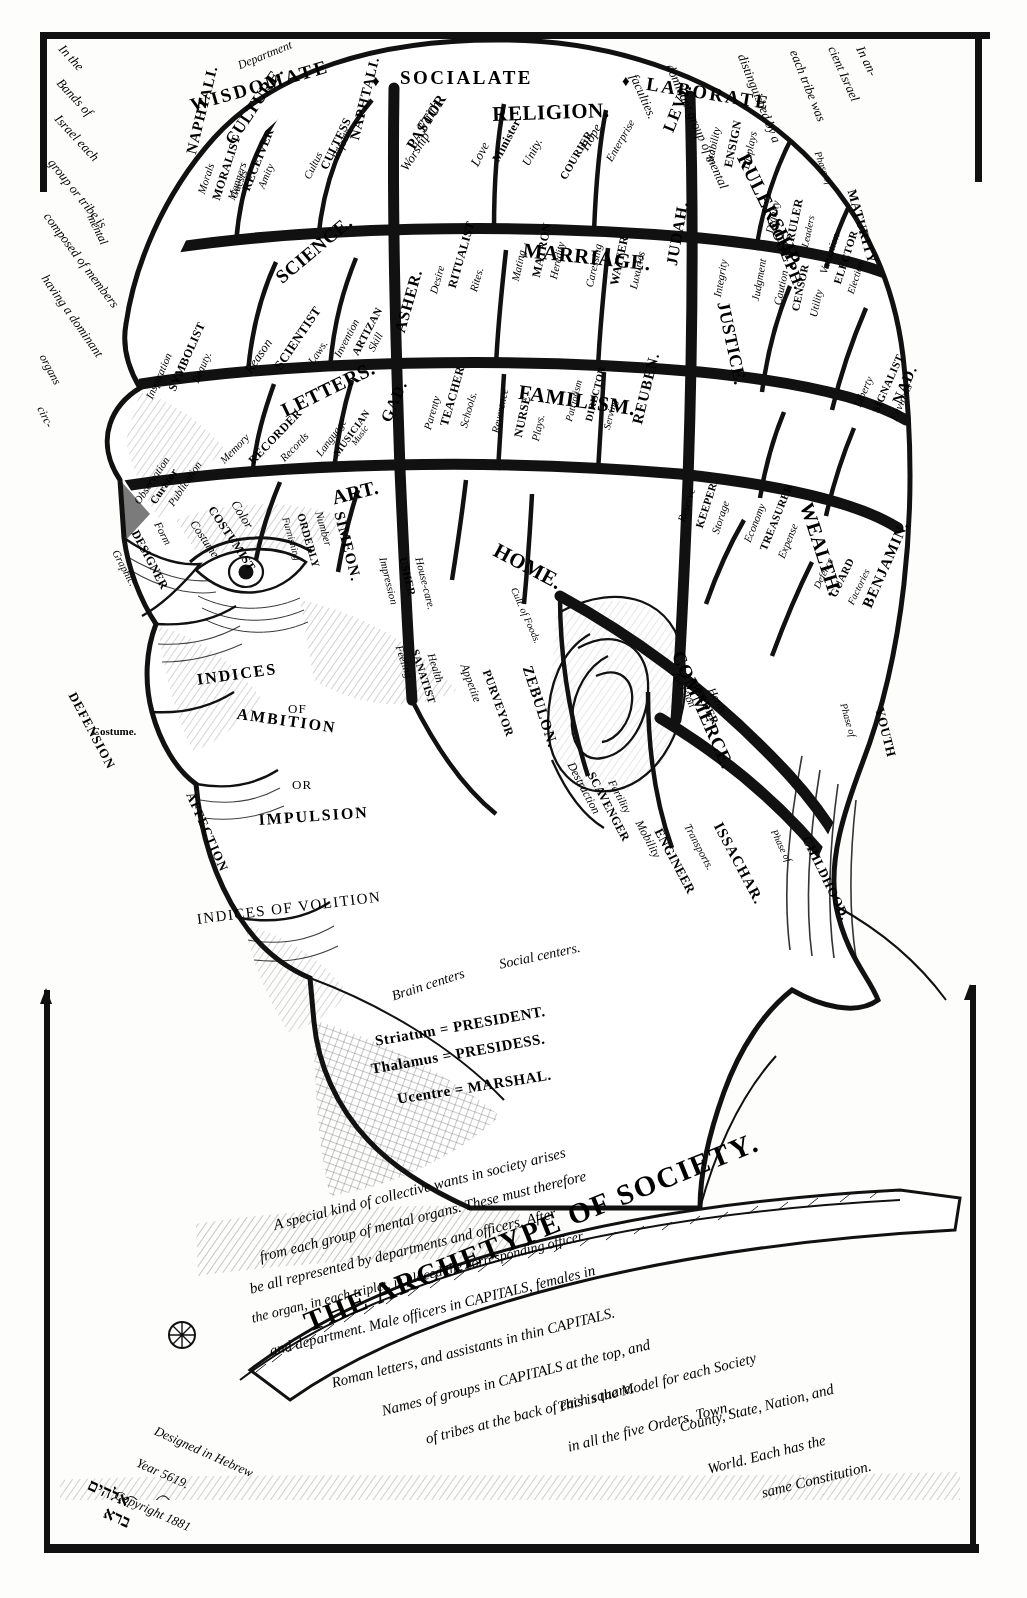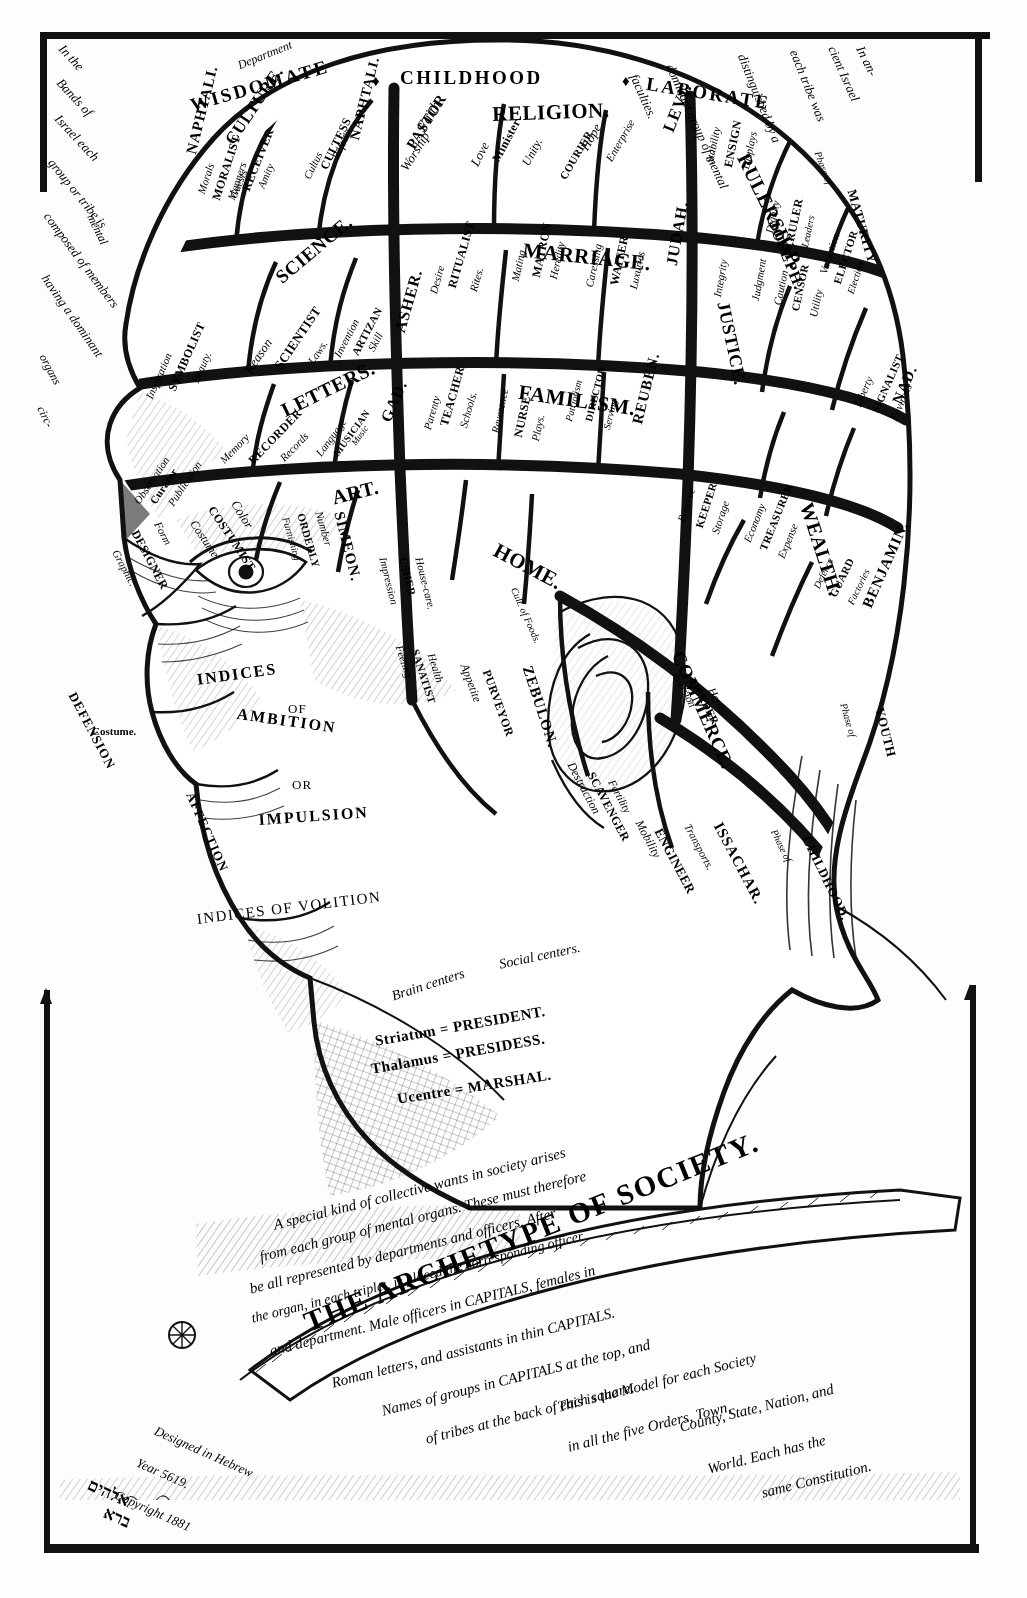--- a/index.html
+++ b/index.html
@@ -222,21 +222,21 @@
 
         <path d="M412 700 C438 752 466 790 496 814"></path>
         <path d="M560 596 C560 660 570 720 588 776"></path>
         <path d="M648 692 C648 752 656 804 672 848"></path>
       </g>
     </g>
   </svg>
 
   <div class="tx toplabel" style="left:188px;top:96px;transform:rotate(-16deg);">WISDOMATE</div>
   <div class="tx diamond" style="left:372px;top:74px;">♦</div>
-  <div class="tx toplabel" style="left:400px;top:68px;">CHILDHOOD</div>
+  <div class="tx toplabel" style="left:400px;top:68px;">SOCIALATE</div>
   <div class="tx diamond" style="left:622px;top:74px;">♦</div>
   <div class="tx toplabel" style="left:648px;top:74px;transform:rotate(9deg);">LABORATE</div>
   <div class="tx corner" style="left:236px;top:60px;transform:rotate(-22deg);font-size:12px;">Department</div>
 
   <div class="tx corner" style="left:66px;top:42px;transform:rotate(47deg);font-size:13px;">In the</div>
   <div class="tx corner" style="left:64px;top:76px;transform:rotate(47deg);font-size:13px;">Bands of</div>
   <div class="tx corner" style="left:62px;top:112px;transform:rotate(47deg);font-size:13px;">Israel each</div>
   <div class="tx corner" style="left:56px;top:156px;transform:rotate(51deg);font-size:13px;">group or tribe is</div>
   <div class="tx corner" style="left:52px;top:210px;transform:rotate(53deg);font-size:13px;">composed of members</div>
   <div class="tx corner" style="left:50px;top:272px;transform:rotate(55deg);font-size:13px;">having a dominant</div>

